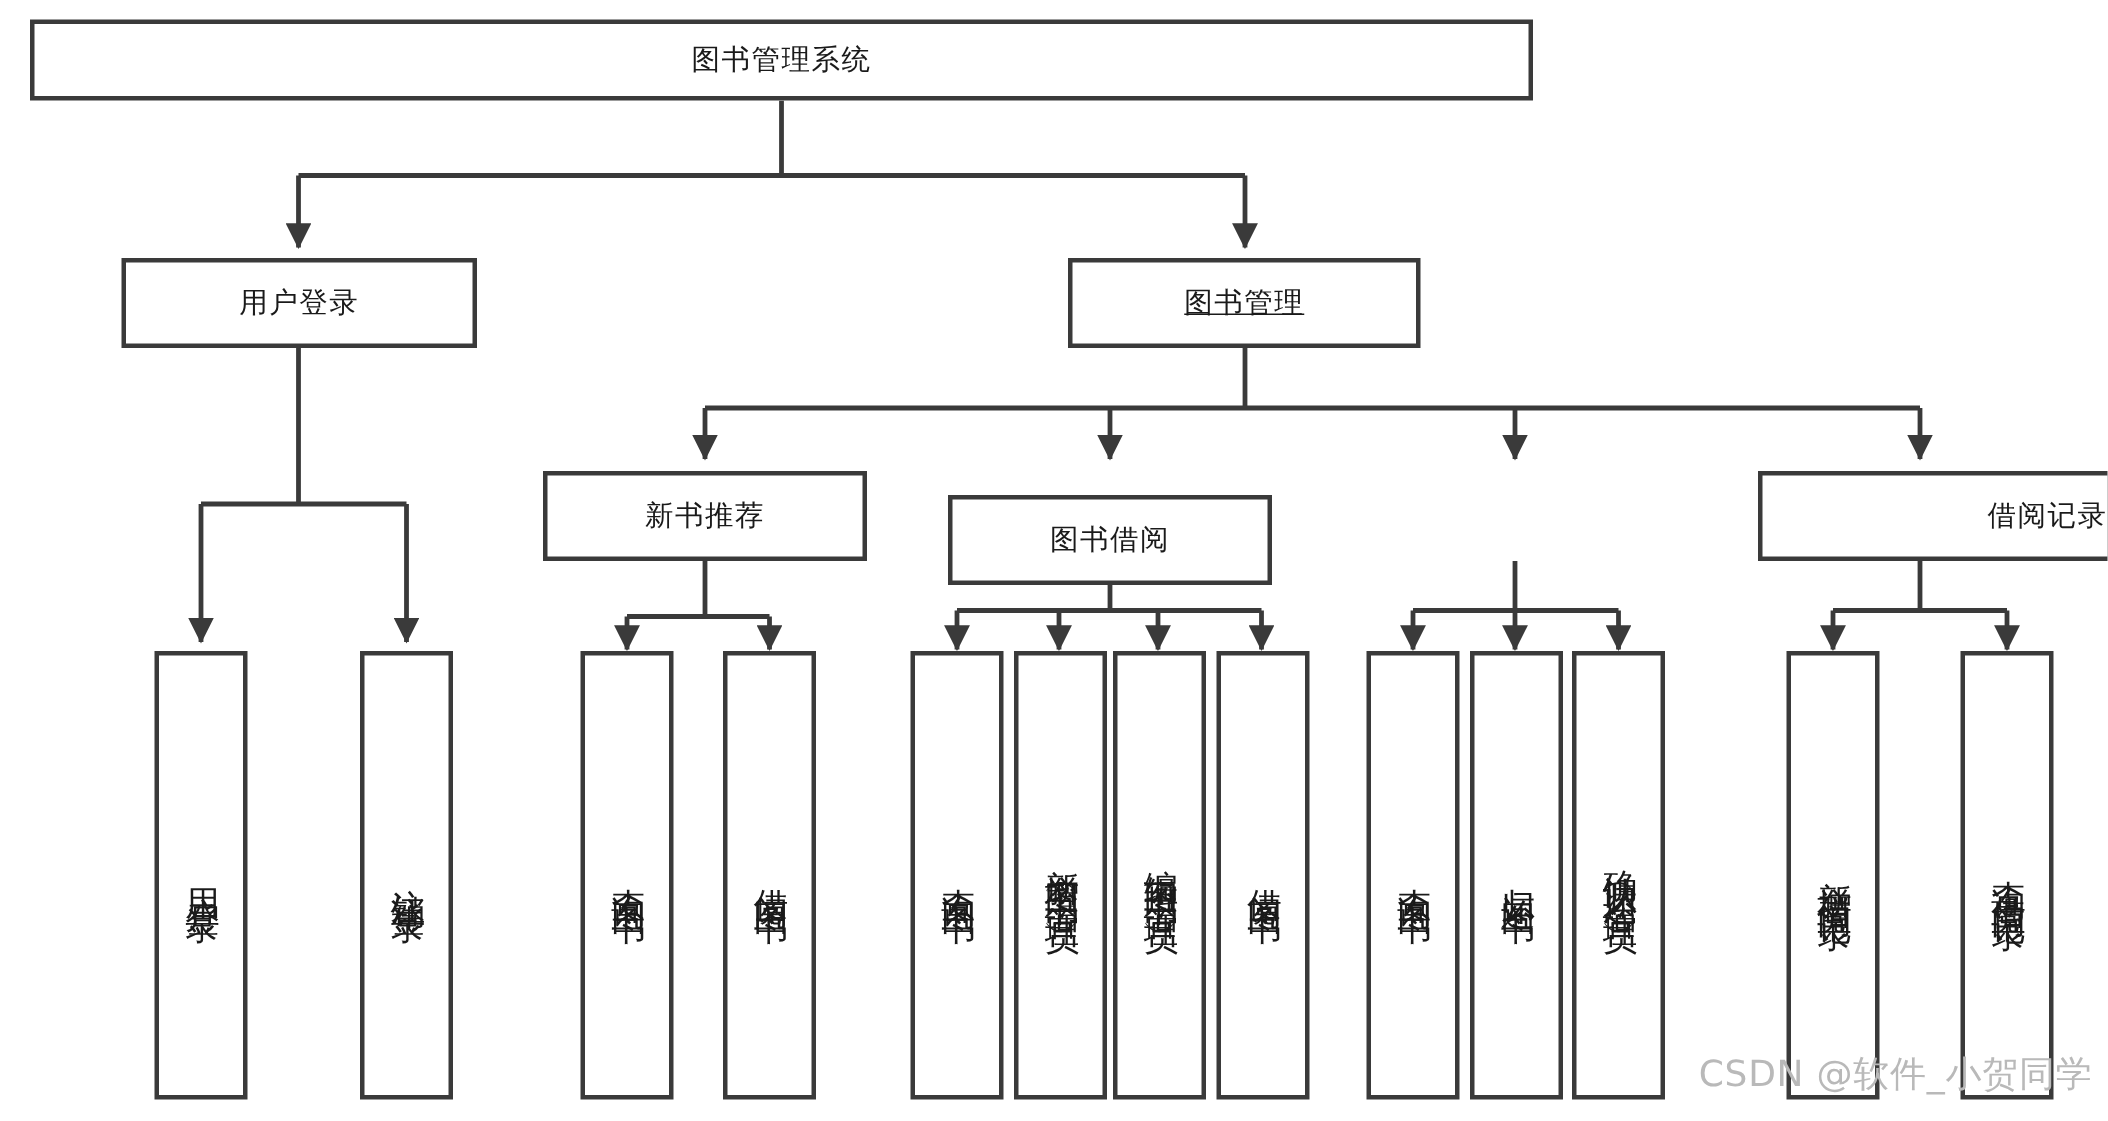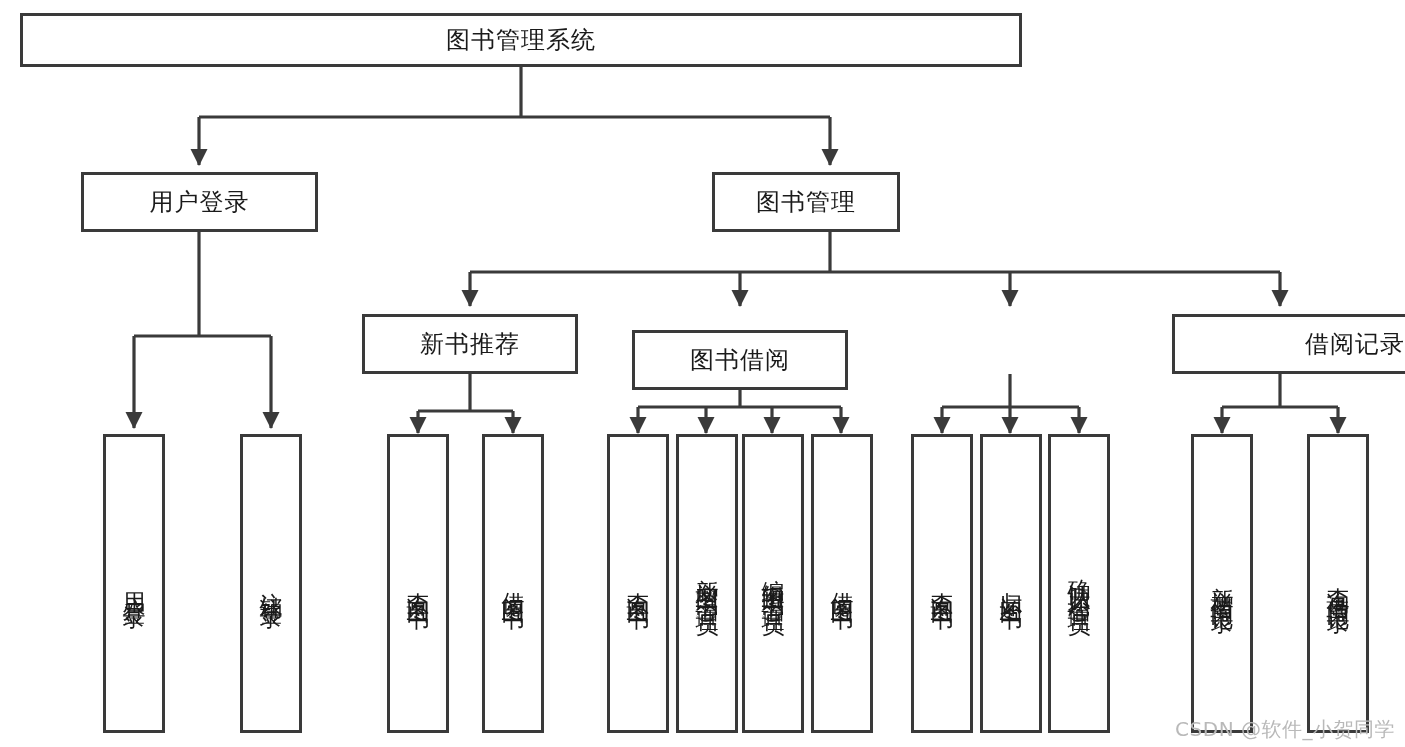--- a/index.html
+++ b/index.html
@@ -32,41 +32,41 @@
     position: absolute;
     box-sizing: border-box;
     background: #ffffff;
     border: 3px solid #3a3a3a;
     display: flex;
     align-items: center;
     justify-content: center;
     color: #1a1a1a;
   }
   .node.h {
-    font-size: 24px;
+    font-size: 19px;
     letter-spacing: 1px;
   }
   .node.v {
     font-size: 23px;
   }
   .node.v .vlabel {
     writing-mode: vertical-rl;
     text-orientation: upright;
     letter-spacing: 5px;
     line-height: 1;
     white-space: nowrap;
   }
   .node-label {
     white-space: nowrap;
   }
   #watermark {
     position: absolute;
     right: 10px;
-    bottom: 4px;
-    font-size: 20px;
+    bottom: 15px;
+    font-size: 24px;
     color: #b9b9b9;
     letter-spacing: 0.5px;
     white-space: nowrap;
     user-select: none;
   }
 </style>
 </head>
 <body>
 
 <div id="diagram-root">
@@ -121,21 +121,21 @@
     </g>
   </svg>
 
   <div class="node h" style="left:20px; top:13px; width:1002px; height:54px;">
     <span class="node-label">图书管理系统</span>
   </div>
 
   <div class="node h" style="left:81px; top:172px; width:237px; height:60px;">
     <span class="node-label">用户登录</span>
   </div>
-  <div class="node h" style="left:712px; top:172px; width:188px; height:60px;">
+  <div class="node h" style="left:712px; top:172px; width:235px; height:60px;text-decoration:underline;">
     <span class="node-label">图书管理</span>
   </div>
 
   <div class="node h" style="left:362px; top:314px; width:216px; height:60px;">
     <span class="node-label">新书推荐</span>
   </div>
   <div class="node h" style="left:632px; top:314px; width:216px; height:60px;margin-top:16px;">
     <span class="node-label">图书借阅</span>
   </div>
   <div class="node h" style="left:1172px; top:314px; width:236px; height:60px;justify-content:flex-end;">

